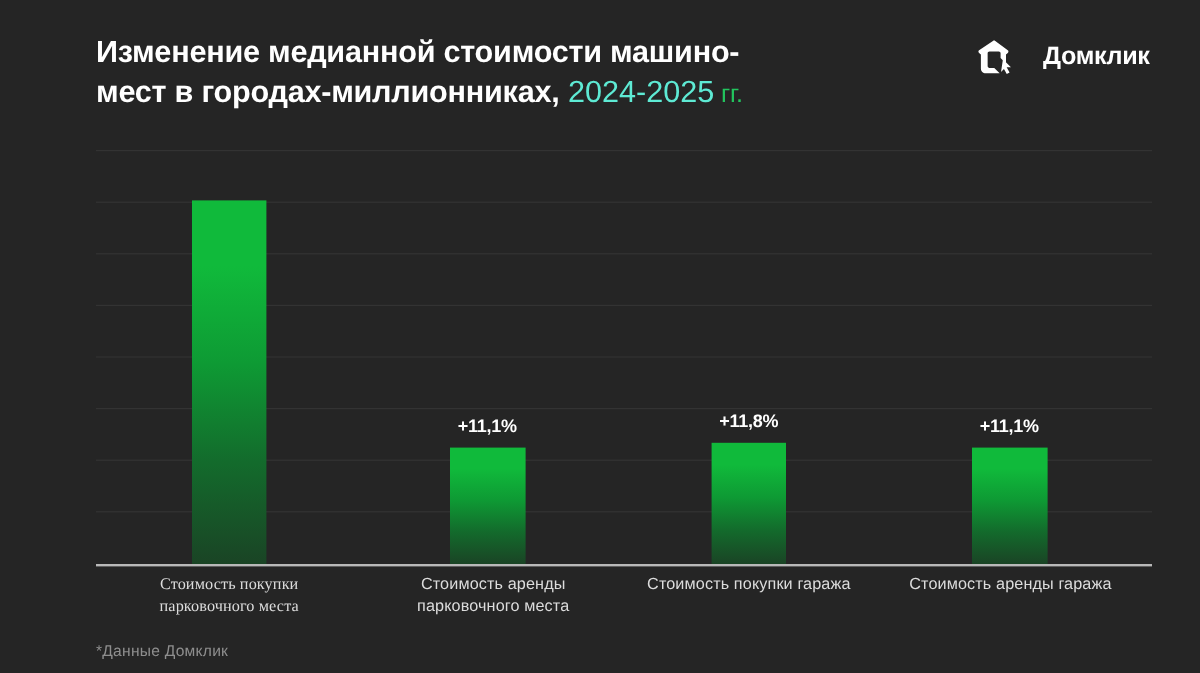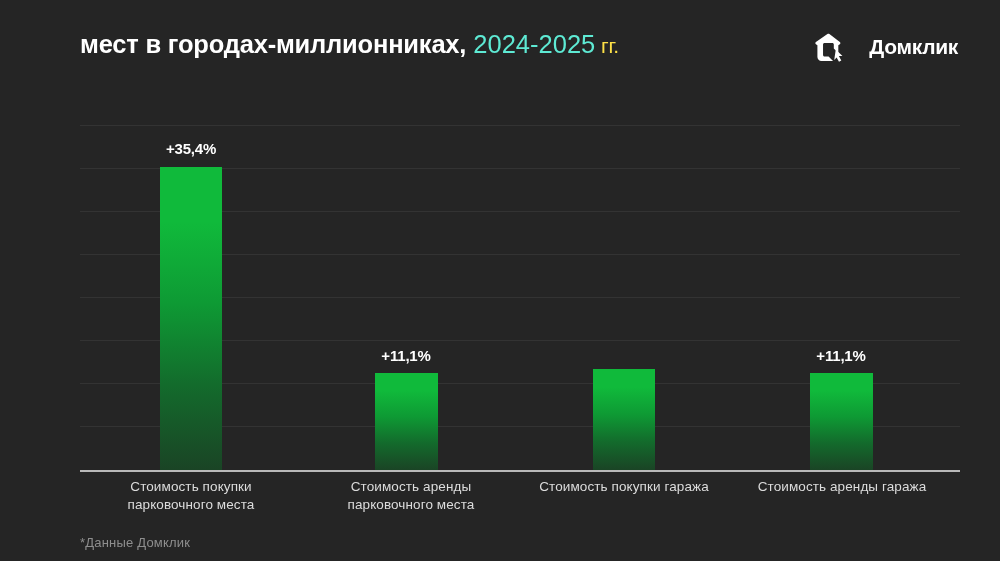--- a/index.html
+++ b/index.html
@@ -52,21 +52,21 @@
   .title-strong { font-weight: bold; }
 
   .title-period {
     font-weight: normal;
     color: #5eead4;
     letter-spacing: 0px;
   }
 
   .title-period-suffix {
     font-weight: normal;
-    color: #fde047;
+    color: #22c55e;
     font-size: 21px;
   }
 
   
   #logo {
     position: absolute;
     right: 42px;
     top: 32px;
     display: flex;
     align-items: center;
@@ -157,20 +157,23 @@
   }
 </style>
 </head>
 <body>
 
 <div id="page">
 
   <div id="header">
 
     <div id="title-block">
+      <div class="title-line">
+        <span class="title-strong">Изменение медианной стоимости машино-</span>
+      </div>
       <div class="title-line">
         <span class="title-strong">мест в городах-миллионниках,</span><span class="title-period"> 2024-2025</span><span class="title-period-suffix"> гг.</span>
       </div>
     </div>
 
     <div id="logo">
       <svg id="logo-icon" viewBox="0 0 32 32">
         <path d="M15.4 2.2 C16.0 1.75 16.9 1.75 17.5 2.2 L28.6 10.6 C29.4 11.2 29.4 12.4 28.6 13.0 L27.0 14.2 L27.0 22.3 L22.2 17.5 L22.2 13.2 C22.2 12.3 21.5 11.6 20.6 11.6 L12.3 11.6 C11.4 11.6 10.7 12.3 10.7 13.2 L10.7 24.6 C10.7 25.5 11.4 26.2 12.3 26.2 L16.6 26.2 L21.4 31.0 L9.0 31.0 C6.6 31.0 4.7 29.1 4.7 26.7 L4.7 14.2 L3.1 13.0 C2.3 12.4 2.3 11.2 3.1 10.6 Z" fill="#ffffff"></path>
         <path d="M24.3 18.6 L31.4 25.7 L27.6 25.7 L30.2 30.3 L27.7 31.7 L25.2 27.1 L22.6 29.8 Z" fill="#ffffff"></path>
       </svg>
@@ -185,33 +188,33 @@
       <div class="gridline" style="top:43px"></div>
       <div class="gridline" style="top:86px"></div>
       <div class="gridline" style="top:129px"></div>
       <div class="gridline" style="top:172px"></div>
       <div class="gridline" style="top:215px"></div>
       <div class="gridline" style="top:258px"></div>
       <div class="gridline" style="top:301px"></div>
     </div>
 
     <div class="bar" style="left:160px; top:167px; width:62px; height:303px;"></div>
-    <div class="bar-value" style="left:116px; top:140px; width:150px;">+35,4%</div>
 
     <div class="bar" style="left:375px; top:373px; width:63px; height:97px;"></div>
     <div class="bar-value" style="left:331px; top:347px; width:150px;">+11,1%</div>
 
     <div class="bar" style="left:593px; top:369px; width:62px; height:101px;"></div>
+    <div class="bar-value" style="left:549px; top:343px; width:150px;">+11,8%</div>
 
     <div class="bar" style="left:810px; top:373px; width:63px; height:97px;"></div>
     <div class="bar-value" style="left:766px; top:347px; width:150px;">+11,1%</div>
 
     <div id="axis-line"></div>
 
-    <div class="cat-label" style="left:86px; top:478px; width:210px;">
+    <div class="cat-label" style="left:86px; top:478px; width:210px;font-family:Liberation Serif, serif;">
       <div>Стоимость покупки</div>
       <div>парковочного места</div>
     </div>
 
     <div class="cat-label" style="left:306px; top:478px; width:210px;">
       <div>Стоимость аренды</div>
       <div>парковочного места</div>
     </div>
 
     <div class="cat-label" style="left:737px; top:478px; width:210px;">

